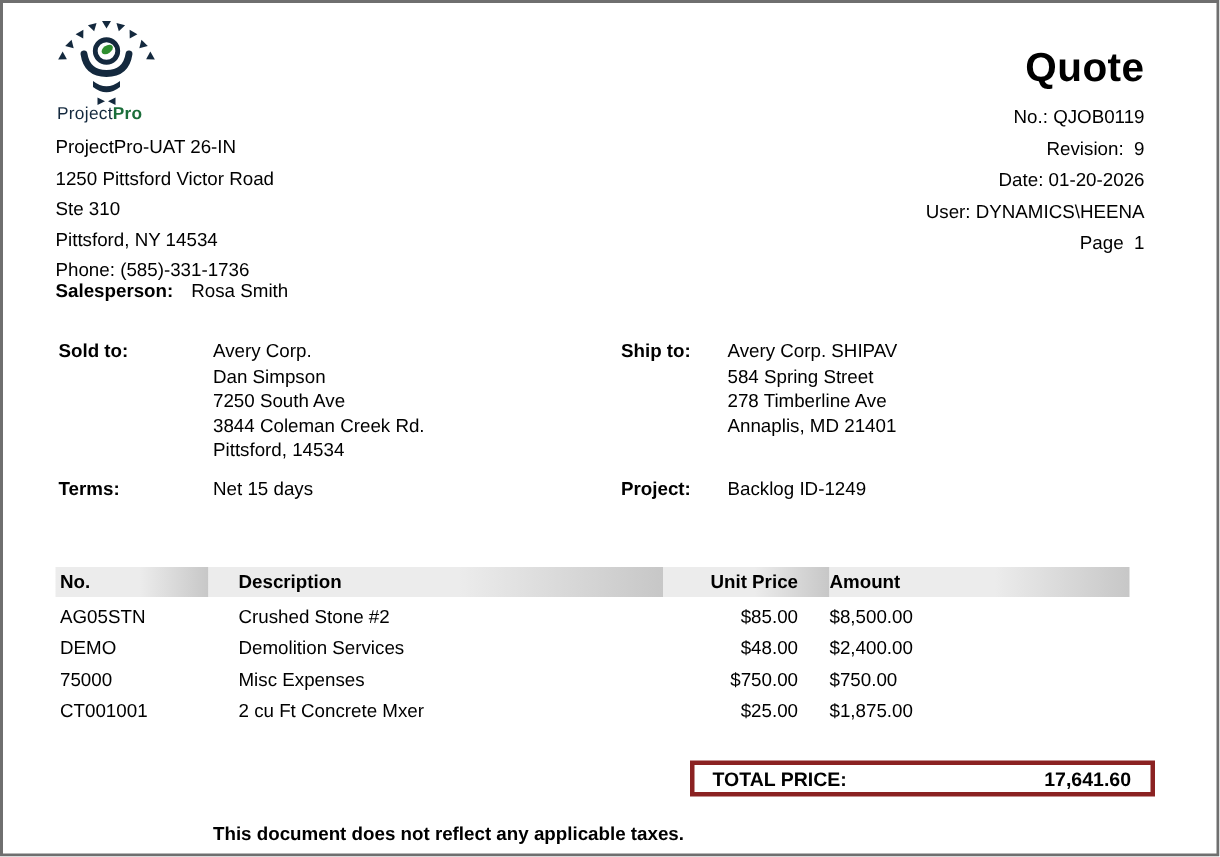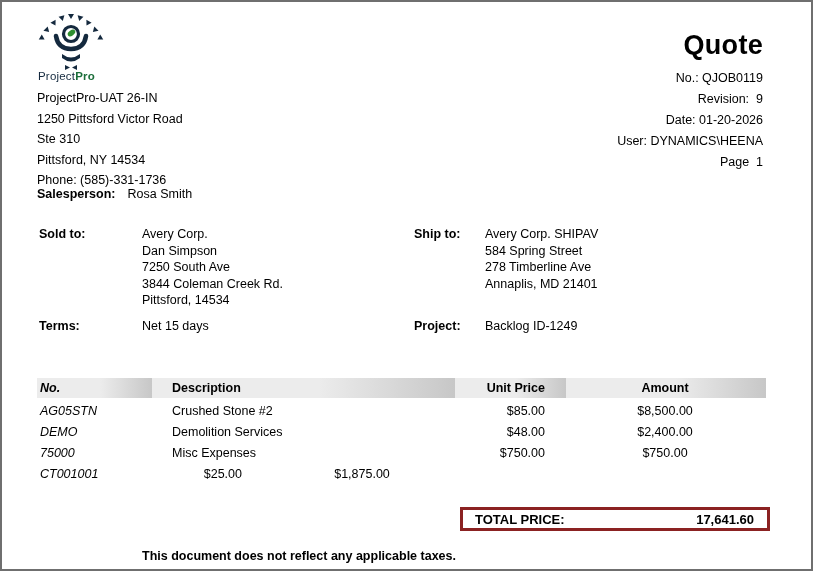--- a/index.html
+++ b/index.html
@@ -56,24 +56,24 @@
   .terms { left: 37px; top: 317px; }
   .terms .lbl { width: 103px; }
   .project { left: 412px; top: 317px; }
   .project .lbl { width: 71px; }
 
   
   .table { position: absolute; left: 35px; top: 376px; width: 730px; }
   .thead { display: flex; height: 20px; align-items: center; font-weight: bold; font-size: 12.5px; }
   .thead .c { height: 20px; line-height: 20px; background: linear-gradient(to right, #ececec 55%, #c7c7c7 100%); }
   .trow { display: flex; height: 21px; align-items: center; font-size: 12.5px; }
-  .c-no     { width: 115px; padding-left: 3px; font-style: italic; }
+  .c-no     { width: 102px; padding-left: 3px; }
   .c-desc   { width: 303px; padding-left: 20px; }
   .c-unit   { width: 111px; text-align: right; padding-right: 21px; }
-  .c-amount { width: 200px; text-align: center; padding-right: 2px; }
+  .c-amount { width: 200px; text-align: left; padding-right: 2px; }
   .rows { margin-top: 2px; }
 
   
   .total-box {
     position: absolute; left: 458px; top: 505px; width: 310px; height: 24px;
     border: 3px solid #8b2222; background: #fff;
     display: flex; align-items: center; justify-content: space-between;
     padding: 0 13px 0 12px;
     font-size: 13px; font-weight: bold;
   }
@@ -183,20 +183,21 @@
         <div class="c-amount">$2,400.00</div>
       </div>
       <div class="trow">
         <div class="c-no">75000</div>
         <div class="c-desc">Misc Expenses</div>
         <div class="c-unit">$750.00</div>
         <div class="c-amount">$750.00</div>
       </div>
       <div class="trow">
         <div class="c-no">CT001001</div>
+        <div class="c-desc">2 cu Ft Concrete Mxer</div>
         <div class="c-unit">$25.00</div>
         <div class="c-amount">$1,875.00</div>
       </div>
     </div>
   </div>
 
   <div class="total-box" style="border-color: rgb(139, 34, 34);">
     <span>TOTAL PRICE:</span>
     <span>17,641.60</span>
   </div>

